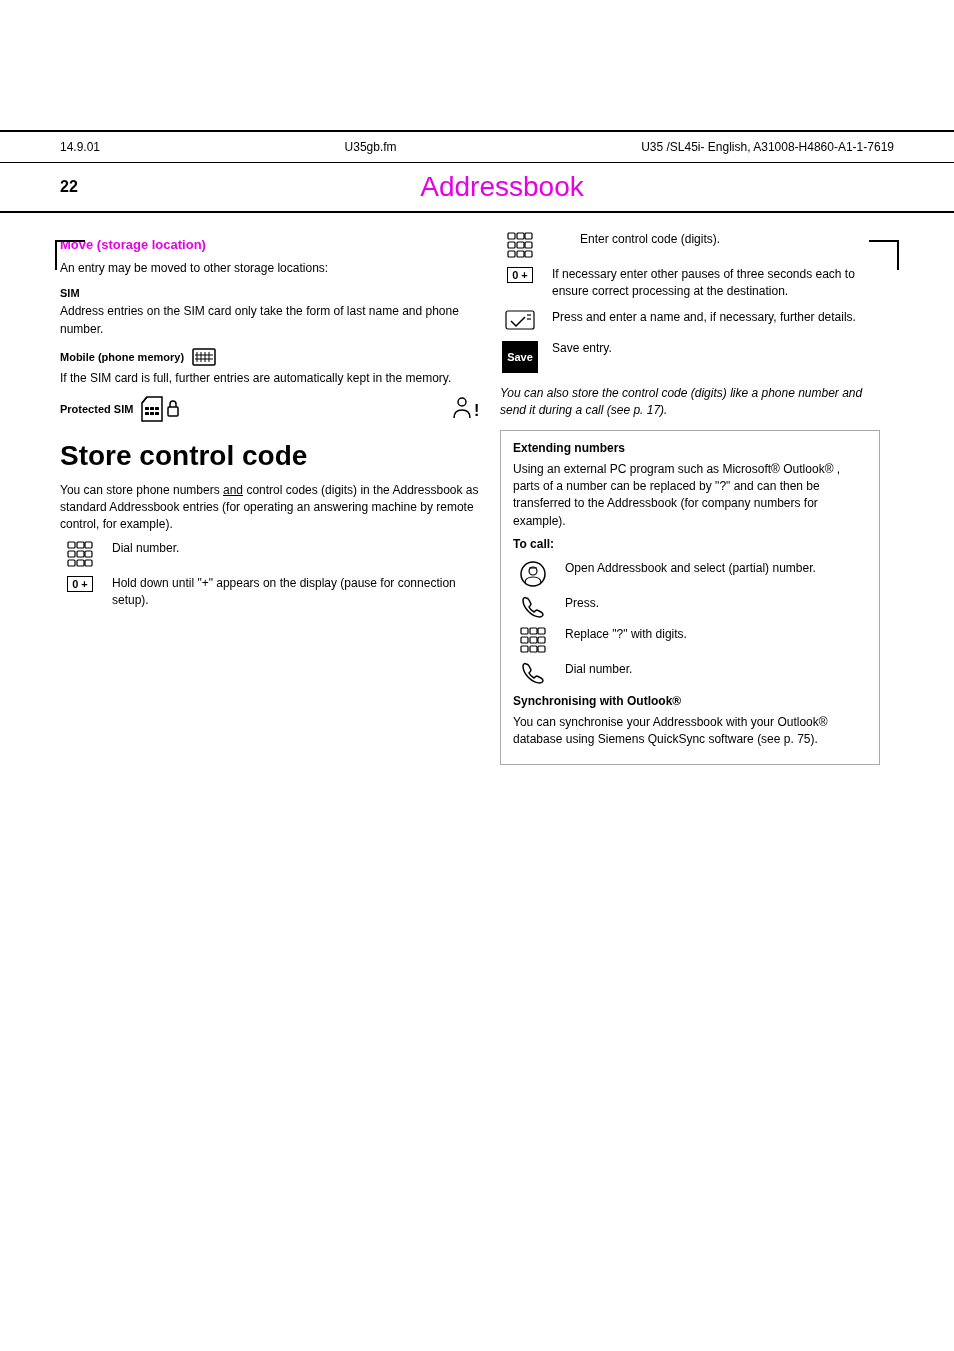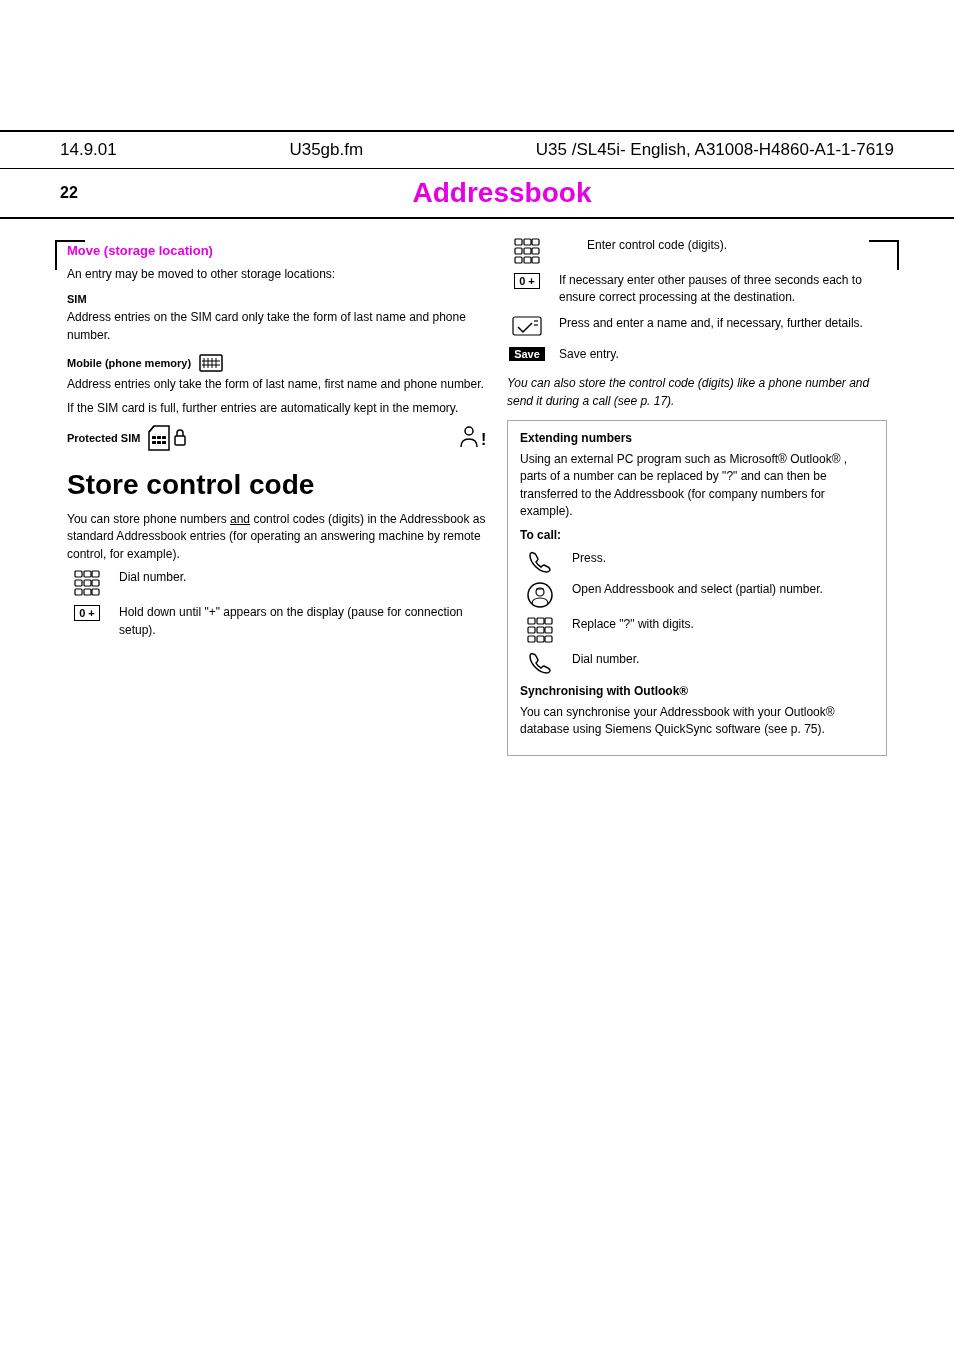--- a/index.html
+++ b/index.html
@@ -26,30 +26,29 @@
       display: flex;
       align-items: center;
       justify-content: space-between;
       padding: 8px 60px;
       border-top: 2px solid #000;
       border-bottom: 1px solid #000;
       margin-top: 120px;
     }
 
     .header-text {
-      font-size: 17px;
+      font-size: 12px;
       color: #000;
     }
 
     
     .content-area {
       display: flex;
       padding: 10px 60px 20px 60px;
       gap: 20px;
-      justify-content: center;
     }
 
     
     .left-col {
       flex: 1;
       max-width: 420px;
     }
 
     
     .right-col {
@@ -68,21 +67,21 @@
 
     .page-num {
       font-size: 16px;
       font-weight: bold;
       color: #000;
       min-width: 50px;
     }
 
     .page-title {
       font-size: 28px;
-      font-weight: bold;
+      font-weight: normal;
       color: #e600e6;
       text-align: center;
       flex: 1;
     }
 
     
     .section-heading {
       color: #e600e6;
       font-size: 13px;
       font-weight: bold;
@@ -113,21 +112,21 @@
       padding: 1px 4px;
       font-size: 11px;
       font-weight: bold;
       white-space: nowrap;
     }
 
     .icon-save {
       display: inline-block;
       background: #000;
       color: #fff;
-      padding: 1px 5px;
+      padding: 10px 5px;
       font-size: 11px;
       font-weight: bold;
     }
 
     
     .step-row {
       display: flex;
       align-items: flex-start;
       gap: 12px;
       margin-bottom: 8px;
@@ -246,21 +245,20 @@
           <rect x="1" y="1" width="22" height="16" rx="1" fill="none" stroke="#000" stroke-width="1.5"></rect>
           <line x1="5" y1="4" x2="5" y2="14" stroke="#000" stroke-width="1"></line>
           <line x1="9" y1="4" x2="9" y2="14" stroke="#000" stroke-width="1"></line>
           <line x1="13" y1="4" x2="13" y2="14" stroke="#000" stroke-width="1"></line>
           <line x1="17" y1="4" x2="17" y2="14" stroke="#000" stroke-width="1"></line>
           <line x1="3" y1="7" x2="21" y2="7" stroke="#000" stroke-width="1"></line>
           <line x1="3" y1="11" x2="21" y2="11" stroke="#000" stroke-width="1"></line>
         </svg>
       </div>
 
-      <p>Address entries only take the form of last name, first name and phone number.</p>
       <p>If the SIM card is full, further entries are automatically kept in the memory.</p>
 
       <div class="protected-sim-row">
         <div class="protected-sim-label">Protected SIM</div>
         <div class="protected-sim-icons">
 
           <span style="display:inline-flex;align-items:center;gap:3px;">
             <svg width="22" height="26" viewBox="0 0 22 26">
               <path d="M6,1 L21,1 L21,25 L1,25 L1,7 Z" fill="none" stroke="#000" stroke-width="1.5"></path>
               <line x1="1" y1="7" x2="6" y2="1" stroke="#000" stroke-width="1.5"></line>
@@ -364,39 +362,39 @@
         <div class="step-text">Save entry.</div>
       </div>
 
       <p style="margin-top:12px;font-style:italic;">You can also store the control code (digits) like a phone number and send it during a call (see p. 17).</p>
 
       <div class="info-box">
         <div class="info-box-title">Extending numbers</div>
         <p>Using an external PC program such as Microsoft® Outlook® , parts of a number can be replaced by "?" and can then be transferred to the Addressbook (for company numbers for example).</p>
         <p style="margin-top:6px;"><strong>To call:</strong></p>
 
-        <div class="step-row">
-          <div class="step-icon">
-            <svg width="22" height="22" viewBox="0 0 22 22">
-              <path d="M4,2 C4,2 6,2 7,4 L9,8 C9,9 8,10 7,11 C8,13 10,15 12,16 C13,15 14,14 15,14 L19,16 C21,17 21,19 21,19 C21,19 20,21 18,21 C10,21 1,12 1,4 C1,2 3,1 4,2 Z" fill="none" stroke="#000" stroke-width="1.5"></path>
-            </svg>
-          </div>
-          <div class="step-text">Press.</div>
-        </div>
-
         <div class="step-row" style="margin-top:6px;">
           <div class="step-icon">
             <svg width="26" height="26" viewBox="0 0 26 26">
               <circle cx="13" cy="13" r="12" fill="none" stroke="#000" stroke-width="1.5"></circle>
               <circle cx="13" cy="10" r="4" fill="none" stroke="#000" stroke-width="1.2"></circle>
               <path d="M5,22 Q5,16 13,16 Q21,16 21,22" fill="none" stroke="#000" stroke-width="1.2"></path>
               <line x1="9" y1="7" x2="17" y2="7" stroke="#000" stroke-width="1"></line>
             </svg>
           </div>
           <div class="step-text">Open Addressbook and select (partial) number.</div>
+        </div>
+
+        <div class="step-row">
+          <div class="step-icon">
+            <svg width="22" height="22" viewBox="0 0 22 22">
+              <path d="M4,2 C4,2 6,2 7,4 L9,8 C9,9 8,10 7,11 C8,13 10,15 12,16 C13,15 14,14 15,14 L19,16 C21,17 21,19 21,19 C21,19 20,21 18,21 C10,21 1,12 1,4 C1,2 3,1 4,2 Z" fill="none" stroke="#000" stroke-width="1.5"></path>
+            </svg>
+          </div>
+          <div class="step-text">Press.</div>
         </div>
 
         <div class="step-row">
           <div class="step-icon">
             <svg width="26" height="26" viewBox="0 0 26 26">
               <rect x="1" y="1" width="7" height="6" rx="1" fill="none" stroke="#000" stroke-width="1.2"></rect>
               <rect x="10" y="1" width="7" height="6" rx="1" fill="none" stroke="#000" stroke-width="1.2"></rect>
               <rect x="18" y="1" width="7" height="6" rx="1" fill="none" stroke="#000" stroke-width="1.2"></rect>
               <rect x="1" y="10" width="7" height="6" rx="1" fill="none" stroke="#000" stroke-width="1.2"></rect>
               <rect x="10" y="10" width="7" height="6" rx="1" fill="none" stroke="#000" stroke-width="1.2"></rect>

